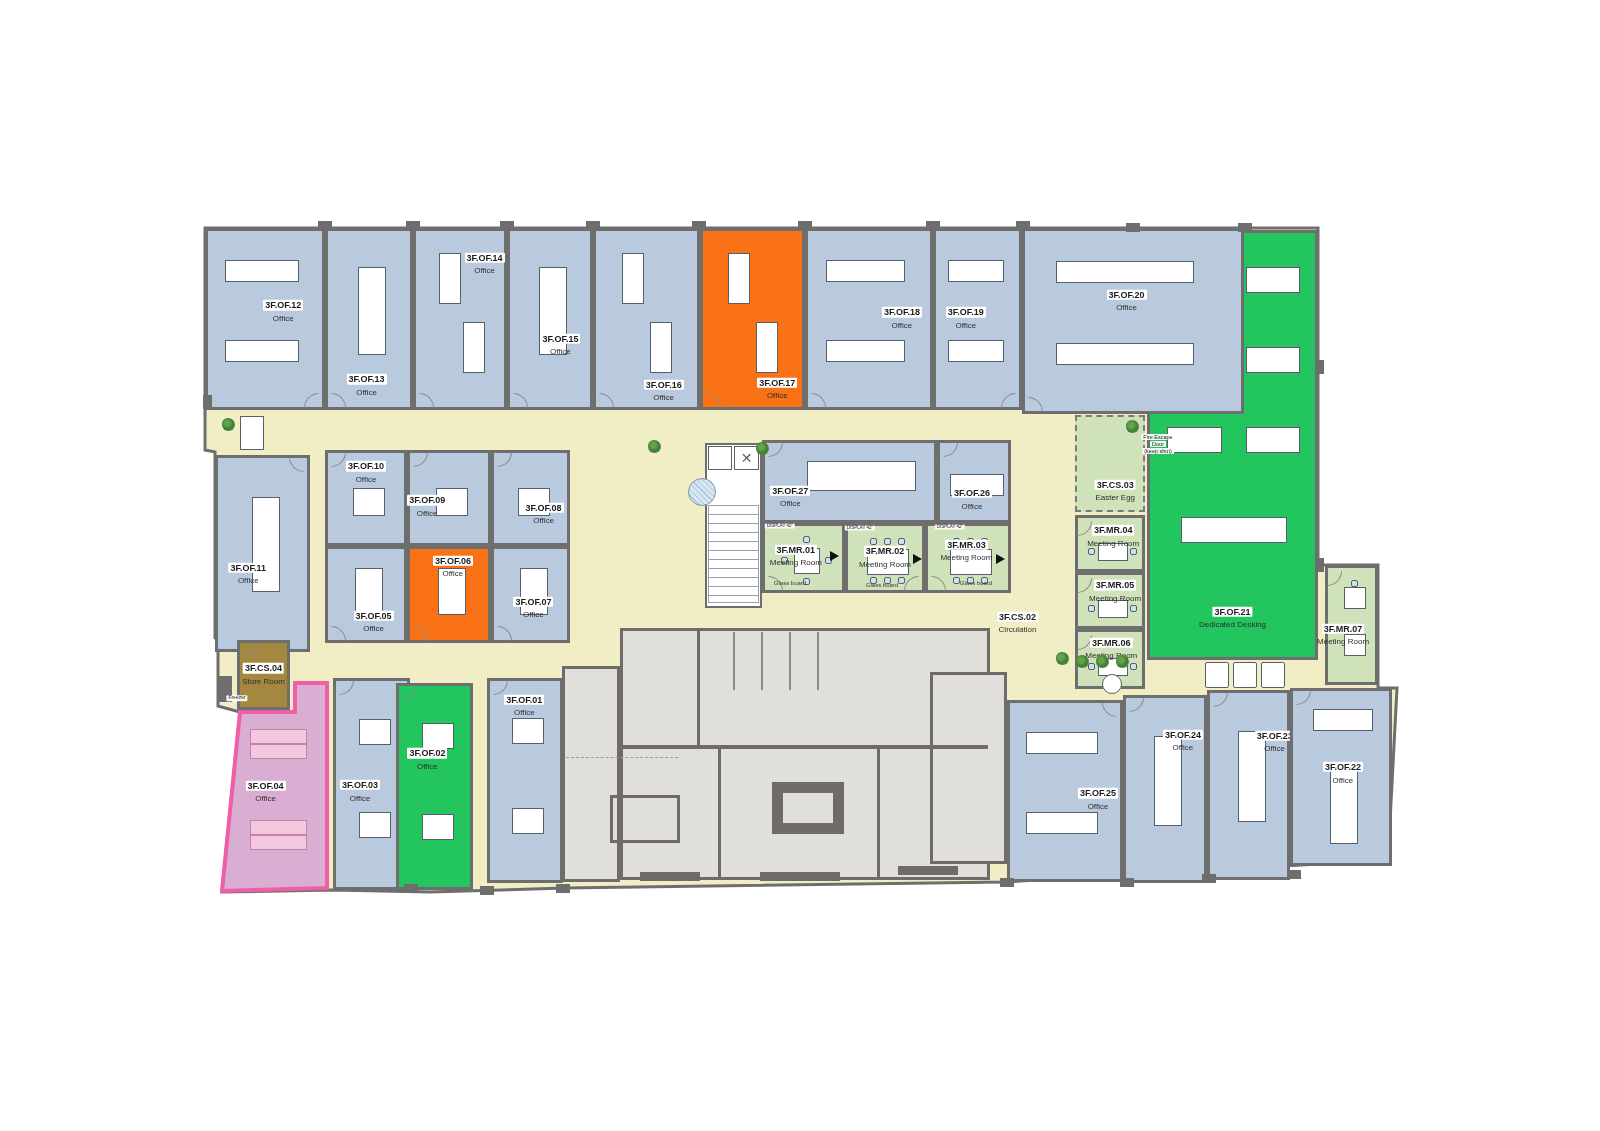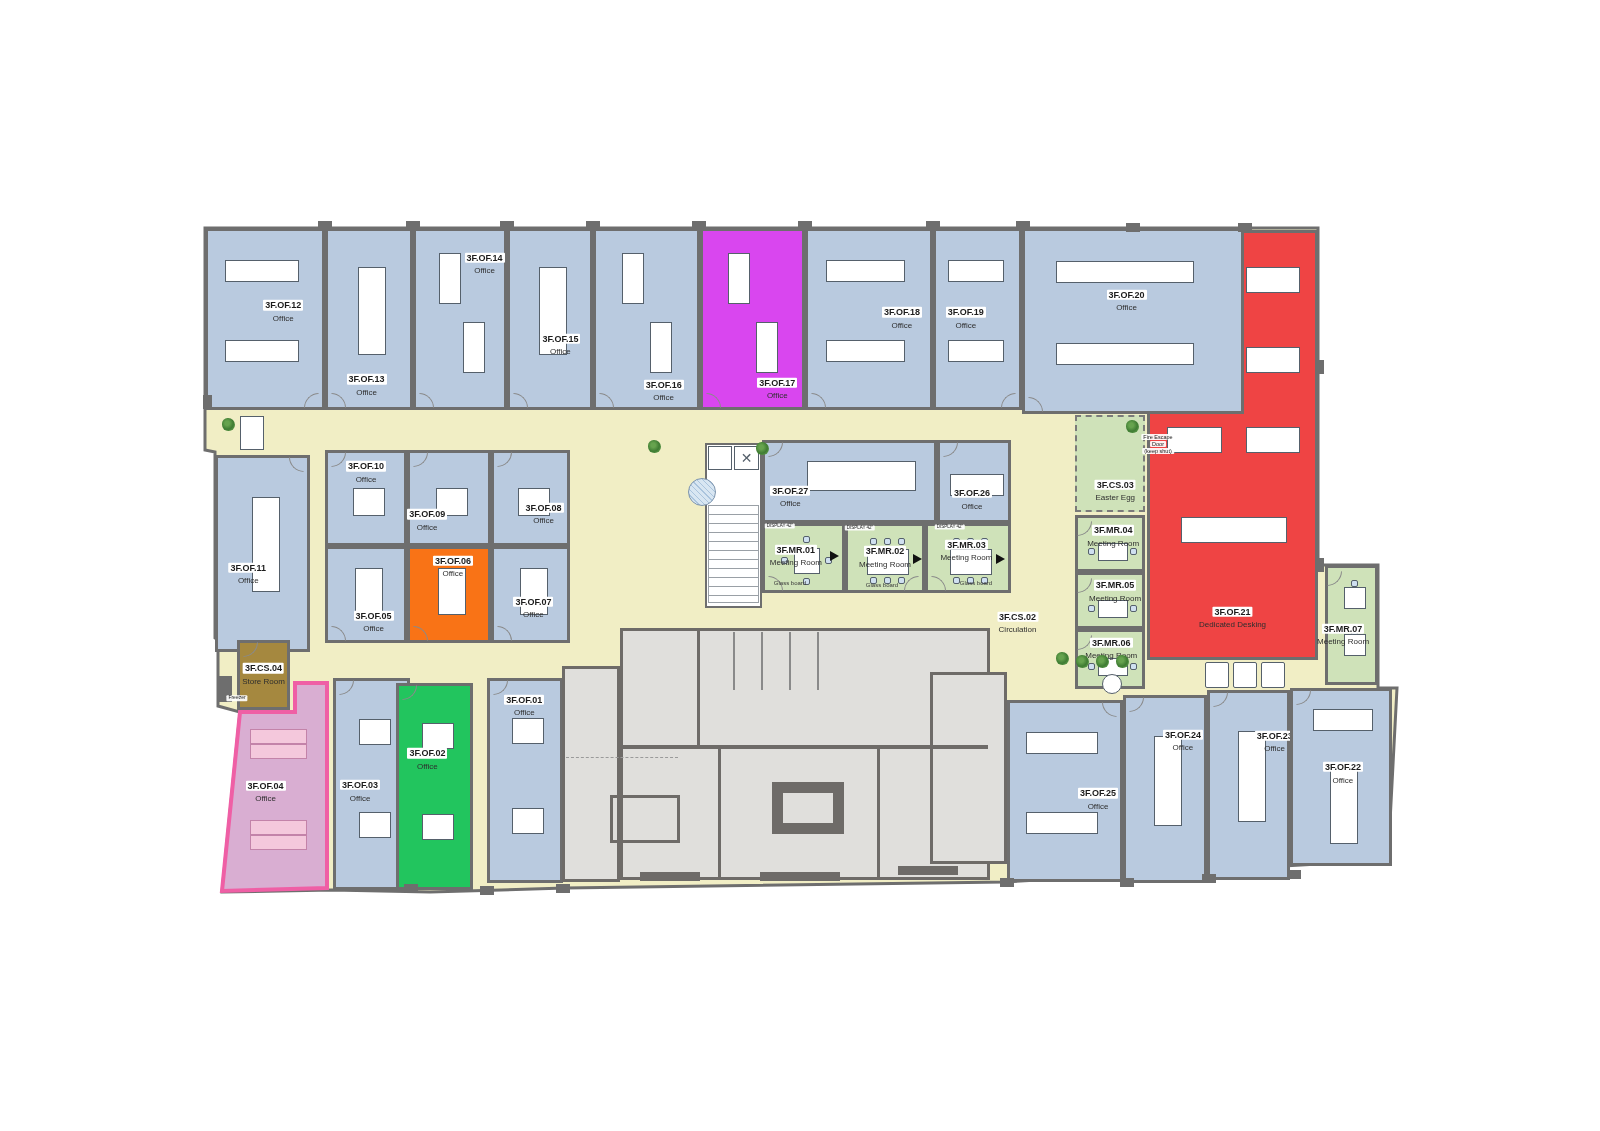--- a/index.html
+++ b/index.html
@@ -46,21 +46,21 @@
 </style>
 </head>
 <body>
 
 <div id="plan">
   <svg id="base-svg" width="1600" height="1131" viewBox="0 0 1600 1131">
     <polygon points="205,228 1318,228 1318,565 1378,565 1378,688 1397,688 1388,860 1005,882 565,888 430,892 332,890 222,892 240,712 218,706 218,640 215,638 215,452 205,450" fill="#f1eec5" stroke="#6e6e6e" stroke-width="3"></polygon>
     <polygon points="240,712 295,712 295,683 327,683 327,888 222,891" fill="#d9aed2" stroke="#ef5fa5" stroke-width="4"></polygon>
   </svg>
 
-<div class="room" style="left: 1147px; top: 230px; width: 171px; height: 430px; background: #ef4444;">
+<div class="room" style="left: 1147px; top: 230px; width: 171px; height: 430px; background: #22c55e;">
       <div class="rlabel" style="left: 50%; top: 90%;"><span class="rcode">3F.OF.21</span><span class="rname">Dedicated Desking</span></div>
       <div class="desk" style="left: 17.1px; top: 34.4px; width: 54.72px; height: 26px;"></div>
       <div class="desk" style="left: 95.76px; top: 34.4px; width: 54.72px; height: 26px;"></div>
       <div class="desk" style="left: 17.1px; top: 113.95px; width: 54.72px; height: 26px;"></div>
       <div class="desk" style="left: 95.76px; top: 113.95px; width: 54.72px; height: 26px;"></div>
       <div class="desk" style="left: 17.1px; top: 193.5px; width: 54.72px; height: 26px;"></div>
       <div class="desk" style="left: 95.76px; top: 193.5px; width: 54.72px; height: 26px;"></div>
       <div class="desk" style="left: 30.78px; top: 283.8px; width: 106.02px; height: 26px;"></div>
     </div>
     <div class="room" style="left: 205px; top: 228px; width: 120px; height: 182px; background: rgb(185, 202, 223);">
@@ -84,21 +84,21 @@
       <div class="rlabel" style="left: 63%; top: 63%;"><span class="rcode">3F.OF.15</span><span class="rname">Office</span></div>
       <div class="arc" style="left: 3px; bottom: -1px; border-radius: 0px 100% 0px 0px; border-color: rgb(138, 138, 138) rgb(138, 138, 138) transparent transparent;"></div>
       <div class="desk" style="left: 29px; top: 36.4px; width: 28px; height: 87.36px;"></div>
     </div>
     <div class="room" style="left: 593px; top: 228px; width: 107px; height: 182px; background: rgb(185, 202, 223);">
       <div class="rlabel" style="left: 67%; top: 89%;"><span class="rcode">3F.OF.16</span><span class="rname">Office</span></div>
       <div class="arc" style="left: 3px; bottom: -1px; border-radius: 0px 100% 0px 0px; border-color: rgb(138, 138, 138) rgb(138, 138, 138) transparent transparent;"></div>
       <div class="desk" style="left: 25.68px; top: 21.84px; width: 22px; height: 50.96px;"></div>
       <div class="desk" style="left: 53.5px; top: 91px; width: 22px; height: 50.96px;"></div>
     </div>
-    <div class="room" style="left: 700px; top: 228px; width: 105px; height: 182px; background: #d946ef;">
+    <div class="room" style="left: 700px; top: 228px; width: 105px; height: 182px; background: #f97316;">
       <div class="rlabel" style="left: 75%; top: 88%;"><span class="rcode">3F.OF.17</span><span class="rname">Office</span></div>
       <div class="arc" style="left: 3px; bottom: -1px; border-radius: 0px 100% 0px 0px; border-color: rgb(138, 138, 138) rgb(138, 138, 138) transparent transparent;"></div>
       <div class="desk" style="left: 25.2px; top: 21.84px; width: 22px; height: 50.96px;"></div>
       <div class="desk" style="left: 52.5px; top: 91px; width: 22px; height: 50.96px;"></div>
     </div>
     <div class="room" style="left: 805px; top: 228px; width: 128px; height: 182px; background: rgb(185, 202, 223);">
       <div class="rlabel" style="left: 77%; top: 48%;"><span class="rcode">3F.OF.18</span><span class="rname">Office</span></div>
       <div class="arc" style="left: 3px; bottom: -1px; border-radius: 0px 100% 0px 0px; border-color: rgb(138, 138, 138) rgb(138, 138, 138) transparent transparent;"></div>
       <div class="desk" style="left: 17.92px; top: 29.12px; width: 79.36px; height: 22px;"></div>
       <div class="desk" style="left: 17.92px; top: 109.2px; width: 79.36px; height: 22px;"></div>
@@ -119,21 +119,21 @@
       <div class="rlabel" style="left: 34%; top: 59%;"><span class="rcode">3F.OF.11</span><span class="rname">Office</span></div>
       <div class="arc" style="right: 3px; top: -1px; border-radius: 0px 0px 0px 100%; border-color: transparent transparent rgb(138, 138, 138) rgb(138, 138, 138);"></div>
       <div class="desk" style="left: 33.5px; top: 39.4px; width: 28px; height: 94.56px;"></div>
     </div>
     <div class="room" style="left: 325px; top: 450px; width: 82px; height: 96px; background: rgb(185, 202, 223);">
       <div class="rlabel" style="left: 50%; top: 18%;"><span class="rcode">3F.OF.10</span><span class="rname">Office</span></div>
       <div class="arc" style="left: 3px; top: -1px; border-radius: 0px 0px 100%; border-color: transparent rgb(138, 138, 138) rgb(138, 138, 138) transparent;"></div>
       <div class="desk" style="left: 25px; top: 35px; width: 32px; height: 28px;"></div>
     </div>
     <div class="room" style="left: 407px; top: 450px; width: 84px; height: 96px; background: rgb(185, 202, 223);">
-      <div class="rlabel" style="left: 22%; top: 56%; margin-top: 14px;"><span class="rcode">3F.OF.09</span><span class="rname">Office</span></div>
+      <div class="rlabel" style="left: 22%; top: 56%;"><span class="rcode">3F.OF.09</span><span class="rname">Office</span></div>
       <div class="arc" style="left: 3px; top: -1px; border-radius: 0px 0px 100%; border-color: transparent rgb(138, 138, 138) rgb(138, 138, 138) transparent;"></div>
       <div class="desk" style="left: 26px; top: 35px; width: 32px; height: 28px;"></div>
     </div>
     <div class="room" style="left: 491px; top: 450px; width: 79px; height: 96px; background: rgb(185, 202, 223);">
       <div class="rlabel" style="left: 68%; top: 64%;"><span class="rcode">3F.OF.08</span><span class="rname">Office</span></div>
       <div class="arc" style="left: 3px; top: -1px; border-radius: 0px 0px 100%; border-color: transparent rgb(138, 138, 138) rgb(138, 138, 138) transparent;"></div>
       <div class="desk" style="left: 23.5px; top: 35px; width: 32px; height: 28px;"></div>
     </div>
     <div class="room" style="left: 325px; top: 546px; width: 82px; height: 97px; background: rgb(185, 202, 223);">
       <div class="rlabel" style="left: 60%; top: 77%;"><span class="rcode">3F.OF.05</span><span class="rname">Office</span></div>

